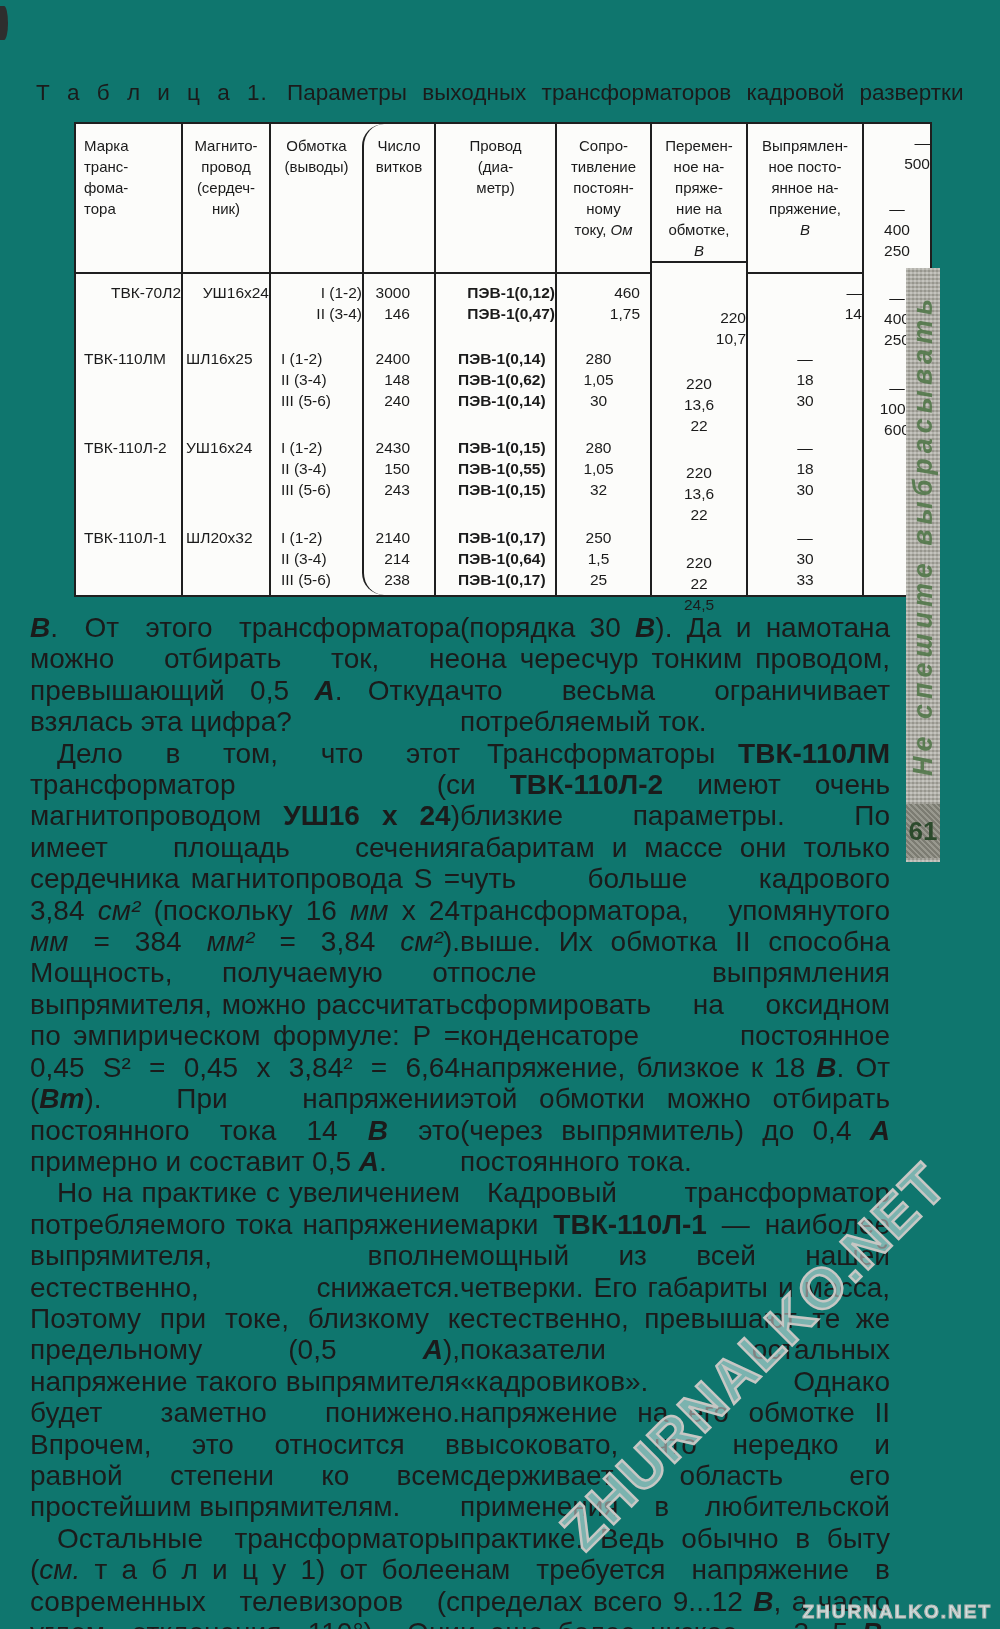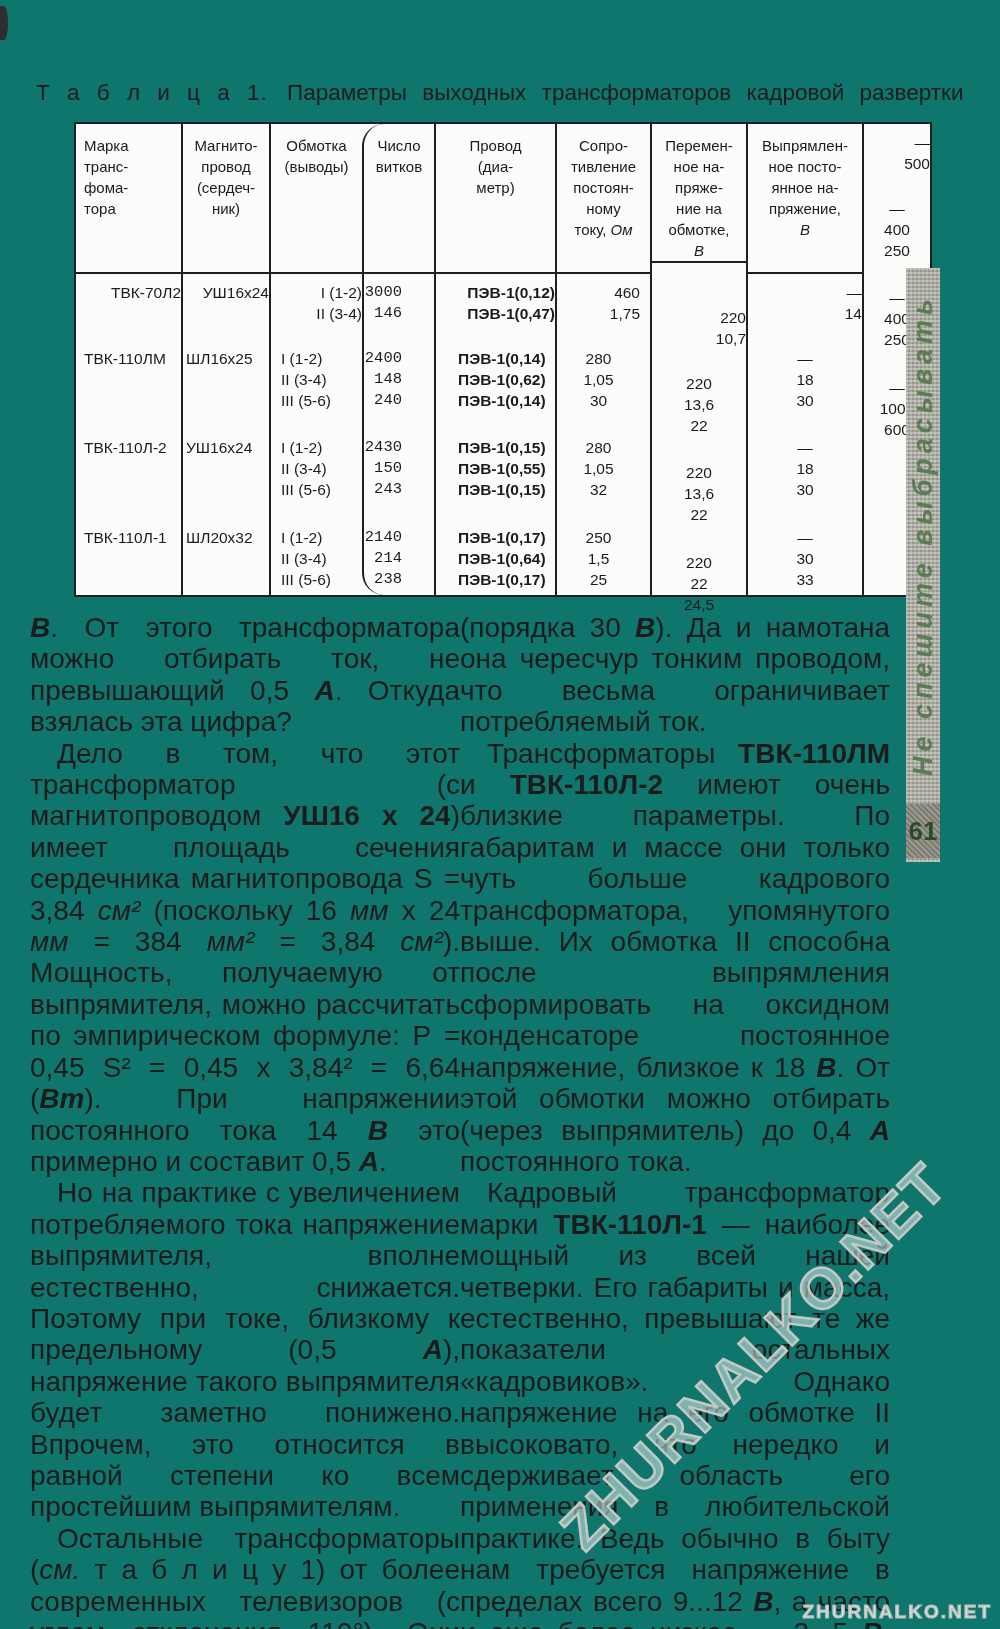--- a/index.html
+++ b/index.html
@@ -29,21 +29,21 @@
   .c0 .th{text-align:left;padding-left:8px;}
   .tb{padding-top:8px;font-size:15.5px;line-height:21px;}
   .trow{white-space:pre-line;box-sizing:border-box;}
   .tb .trow:nth-child(1){height:66px;text-align:right;}
   .tb .trow:nth-child(2){height:89px;}
   .tb .trow:nth-child(3){height:90px;}
   .tb .trow:nth-child(4){height:63px;}
   .c0 .trow{text-align:left;padding-left:8px;}
   .c1 .trow{text-align:left;padding-left:3px;}
   .c2 .trow{text-align:left;padding-left:10px;}
-  .c3 .trow{text-align:right;padding-right:32px;font-family:Liberation Mono, monospace;}
+  .c3 .trow{text-align:right;padding-right:24px;}
   .c4 .trow{text-align:left;padding-left:22px;font-weight:bold;}
   .c5 .trow,.c6 .trow,.c7 .trow,.c8 .trow{text-align:center;}
   .c5 .trow{padding-right:10px;}
 
   
   .col{position:absolute;top:612px;width:430px;font-size:28px;line-height:31.4px;text-align:justify;hyphens:auto;}
   .col-left{left:30px;}
   .col-right{left:460px;}
   .col p{margin:0;}
   .col p.ind{text-indent:27px;}

